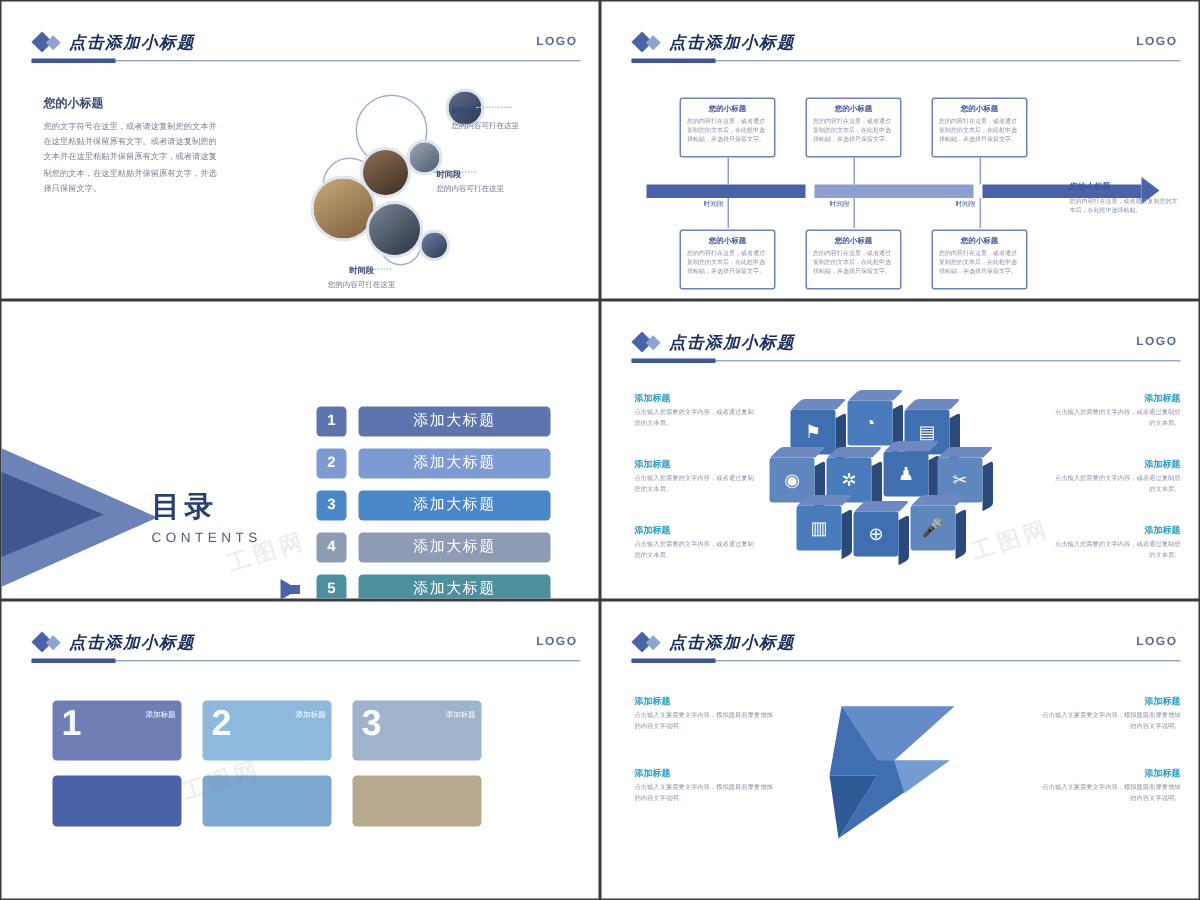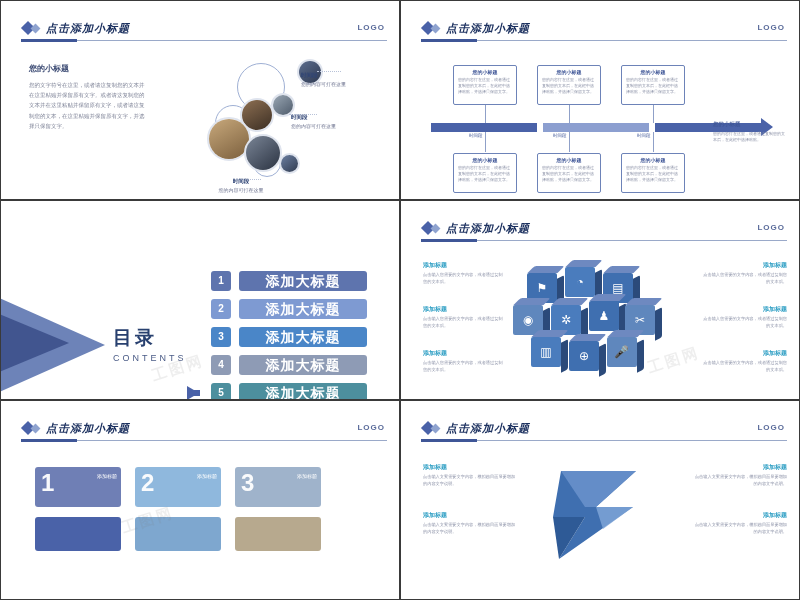--- a/index.html
+++ b/index.html
@@ -77,31 +77,31 @@
   .s3-tri{
     position:absolute;left:-4px;top:96px;
     width:0;height:0;border-top:48px solid transparent;border-bottom:48px solid transparent;
     border-left:108px solid #6d83b8;
   }
   .s3-tri2{
     position:absolute;left:-4px;top:112px;
     width:0;height:0;border-top:30px solid transparent;border-bottom:30px solid transparent;
     border-left:72px solid #41558f;
   }
-  .s3-title{position:absolute;left:112px;top:124px;}
+  .s3-title{position:absolute;left:100px;top:124px;}
   .s3-title .cn{font-size:19px;font-weight:bold;color:#28406f;letter-spacing:3px;}
   .s3-title .en{font-size:9px;color:#4a5b86;letter-spacing:3px;margin-top:2px;}
   .s3-row{position:absolute;height:20px;}
   .s3-num{
     position:absolute;left:0;top:0;width:20px;height:20px;border-radius:3px;
     color:#fff;font-size:10px;font-weight:bold;text-align:center;line-height:20px;
   }
   .s3-bar{
     position:absolute;left:28px;top:0;width:128px;height:20px;border-radius:3px;
-    color:#fff;font-size:14px;font-weight:bold;text-align:center;line-height:20px;letter-spacing:1px;
+    color:#fff;font-size:10px;font-weight:normal;text-align:center;line-height:20px;letter-spacing:1px;
   }
   .s3-arrow{
     position:absolute;left:-24px;top:3px;width:0;height:0;
     border-top:7px solid transparent;border-bottom:7px solid transparent;border-left:12px solid #4a62a8;
   }
   .s3-arrow:before{content:"";position:absolute;left:-10px;top:-3px;width:11px;height:6px;background:#4a62a8;}
   
   .s4-l{position:absolute;left:22px;width:82px;}
   .s4-r{position:absolute;right:12px;width:86px;text-align:right;}
   .s4-t{font-size:6px;color:#2f9fc4;font-weight:bold;margin-bottom:2px;}

